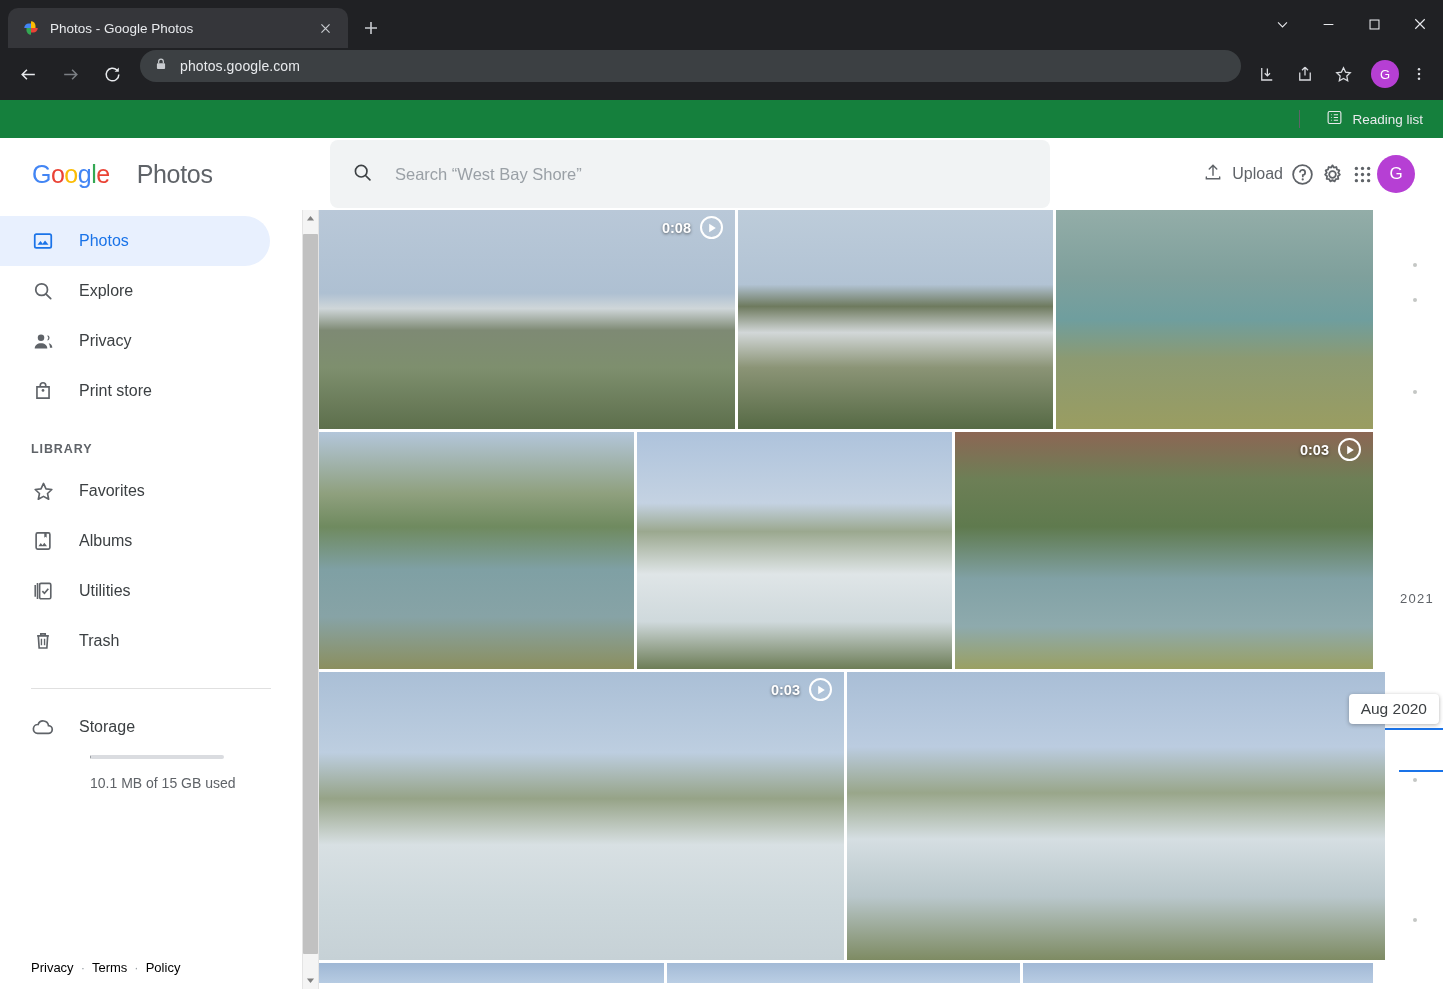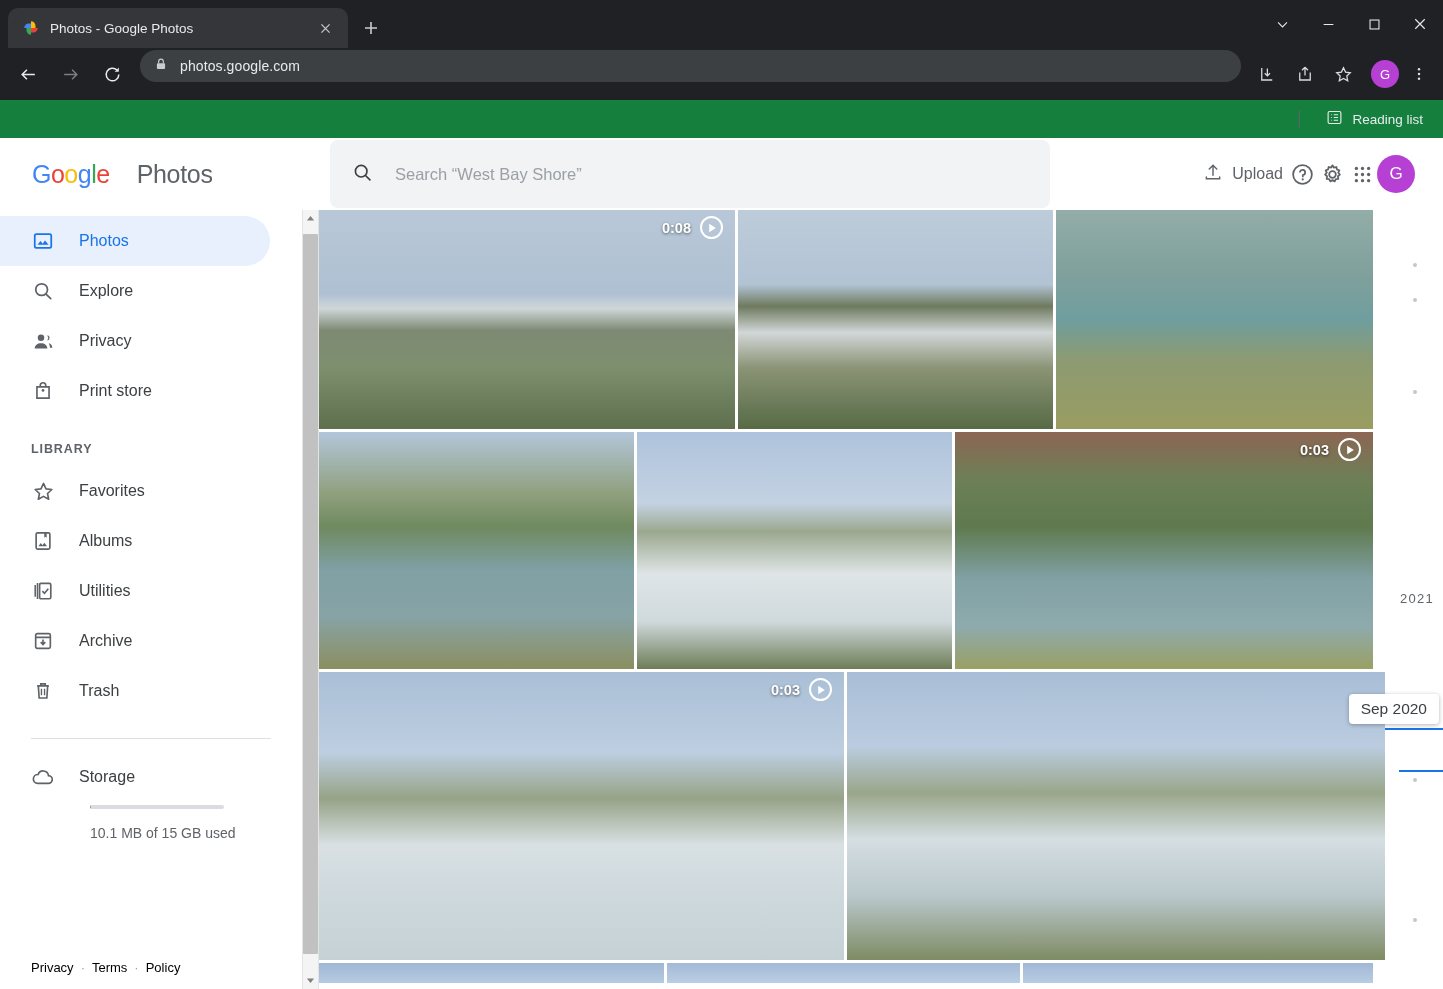--- a/index.html
+++ b/index.html
@@ -411,29 +411,20 @@
           <span class="ico">
             <svg width="22" height="22" viewBox="0 0 24 24">
               <path fill="none" stroke="currentColor" stroke-width="1.7" d="M3.5 5.4v13M6 3.2v17.6"></path>
               <rect x="8.3" y="3.6" width="12.2" height="16.8" rx="1.5" fill="none" stroke="currentColor" stroke-width="1.8"></rect>
               <path fill="none" stroke="currentColor" stroke-width="1.8" d="M11.3 12.2l2.3 2.4 4.2-5"></path>
             </svg>
           </span>
           <span>Utilities</span>
         </div>
 
-        <div class="nav-item">
-          <span class="ico">
-            <svg width="22" height="22" viewBox="0 0 24 24">
-              <rect x="4" y="4" width="16" height="16" rx="1.7" fill="none" stroke="currentColor" stroke-width="1.8"></rect>
-              <path fill="none" stroke="currentColor" stroke-width="1.8" d="M4.3 8h15.4M12 10.3v5.4M9.5 13.3l2.5 2.5 2.5-2.5"></path>
-            </svg>
-          </span>
-          <span>Archive</span>
-        </div>
 
         <div class="nav-item">
           <span class="ico">
             <svg width="22" height="22" viewBox="0 0 24 24">
               <path fill="none" stroke="currentColor" stroke-width="1.8" d="M5.6 6.4h12.8M6.9 6.4l.9 13.2h8.4l.9-13.2M9.6 6.4V4.3h4.8v2.1"></path>
               <path fill="none" stroke="currentColor" stroke-width="1.5" d="M10.3 9.6v7M13.7 9.6v7"></path>
             </svg>
           </span>
           <span>Trash</span>
         </div>
@@ -558,18 +549,18 @@
     <div class="timeline">
       <div id="tl-items">
           <div class="tl-year" style="top: 381px;">2021</div>
           <div class="tl-dot" style="top: 53px;"></div>
           <div class="tl-dot" style="top: 88px;"></div>
           <div class="tl-dot" style="top: 180px;"></div>
           <div class="tl-dot" style="top: 568px;"></div>
           <div class="tl-dot" style="top: 708px;"></div>
           <div class="tl-line" style="top: 518px; left: 0px; width: 58px; background: rgb(26, 115, 232);"></div>
           <div class="tl-line" style="top: 560px; left: 14px; width: 44px; background: rgb(26, 115, 232);"></div>
-          <div class="tl-tip" style="top: 484px;">Sep 2020</div>
+          <div class="tl-tip" style="top: 484px;">Aug 2020</div>
         </div>
     </div>
 
   </div>
 </div>
 
 </body></html>

